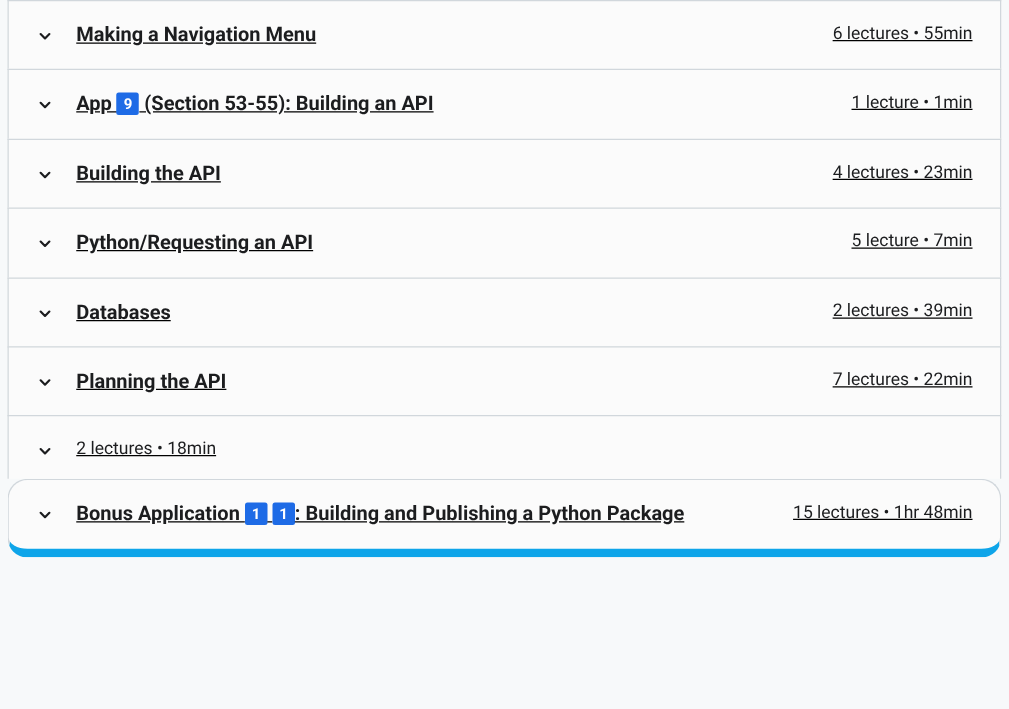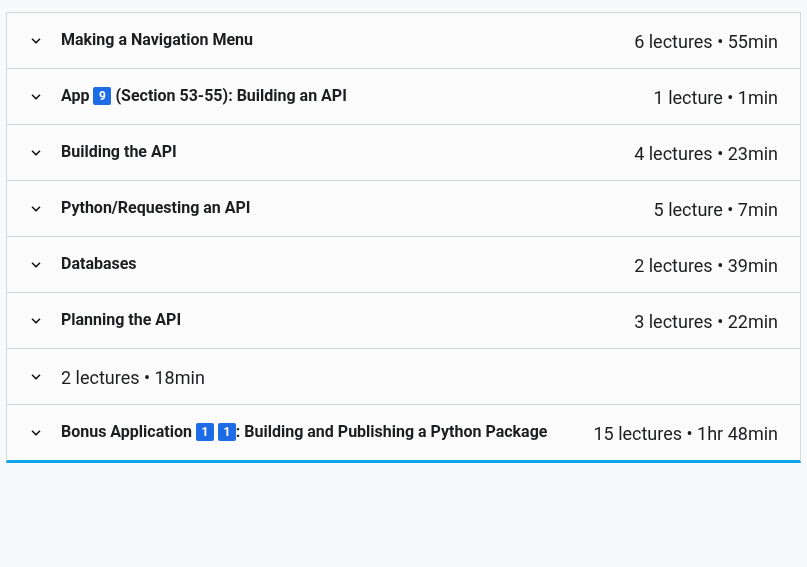--- a/index.html
+++ b/index.html
@@ -2,33 +2,35 @@
 <html><head>
   <meta charset="utf-8">
   <style>
     * { margin: 0; padding: 0; box-sizing: border-box; }
     body {
       font-family: -apple-system, BlinkMacSystemFont, "Segoe UI", Roboto, "Helvetica Neue", Arial, sans-serif;
       background: #f7f9fa;
       width: 807px;
     }
     .accordion {
-      margin: 12px 6px;
+      margin: 0 6px;
+      text-decoration: underline;
     }
     .accordion-item {
       background: #fbfbfb;
       border: 1px solid #d1d7dc;
       border-bottom: none;
       display: flex;
       align-items: flex-start;
       padding: 16px 22px;
       cursor: pointer;
     }
     .accordion-item:last-child {
-      border-bottom: 3px solid #0ea5e9;
+      border-bottom: 7px solid #0ea5e9;
+      border-radius: 16px;
     }
     .chevron {
       flex: 0 0 auto;
       width: 14px;
       height: 14px;
       margin-top: 4px;
       margin-right: 18px;
       color: #1c1d1f;
     }
     .title {
@@ -49,21 +51,21 @@
       background: #1e6be6;
       color: #ffffff;
       font-size: 12px;
       font-weight: 700;
       border-radius: 2px;
       vertical-align: text-bottom;
       line-height: 18px;
     }
     .meta {
       flex: 0 0 auto;
-      font-size: 18px;
+      font-size: 14px;
       color: #1c1d1f;
       white-space: nowrap;
       margin-top: 2px;
     }
   </style>
 </head>
 <body>
 
 <div class="accordion">
     <div class="accordion-item">
@@ -99,21 +101,21 @@
           <polyline points="6 9 12 15 18 9"></polyline>
         </svg></span>
       <span class="title">Databases</span>
       <span class="meta">2 lectures • 39min</span>
     </div>
     <div class="accordion-item">
       <span class="chevron"><svg viewBox="0 0 24 24" fill="none" stroke="currentColor" stroke-width="3" stroke-linecap="round" stroke-linejoin="round" width="14" height="14">
           <polyline points="6 9 12 15 18 9"></polyline>
         </svg></span>
       <span class="title">Planning the API</span>
-      <span class="meta">3 lectures • 22min</span>
+      <span class="meta">7 lectures • 22min</span>
     </div>
     <div class="accordion-item">
       <span class="chevron"><svg viewBox="0 0 24 24" fill="none" stroke="currentColor" stroke-width="3" stroke-linecap="round" stroke-linejoin="round" width="14" height="14">
           <polyline points="6 9 12 15 18 9"></polyline>
         </svg></span>
       <span class="meta">2 lectures • 18min</span>
     </div>
     <div class="accordion-item">
       <span class="chevron"><svg viewBox="0 0 24 24" fill="none" stroke="currentColor" stroke-width="3" stroke-linecap="round" stroke-linejoin="round" width="14" height="14">
           <polyline points="6 9 12 15 18 9"></polyline>

